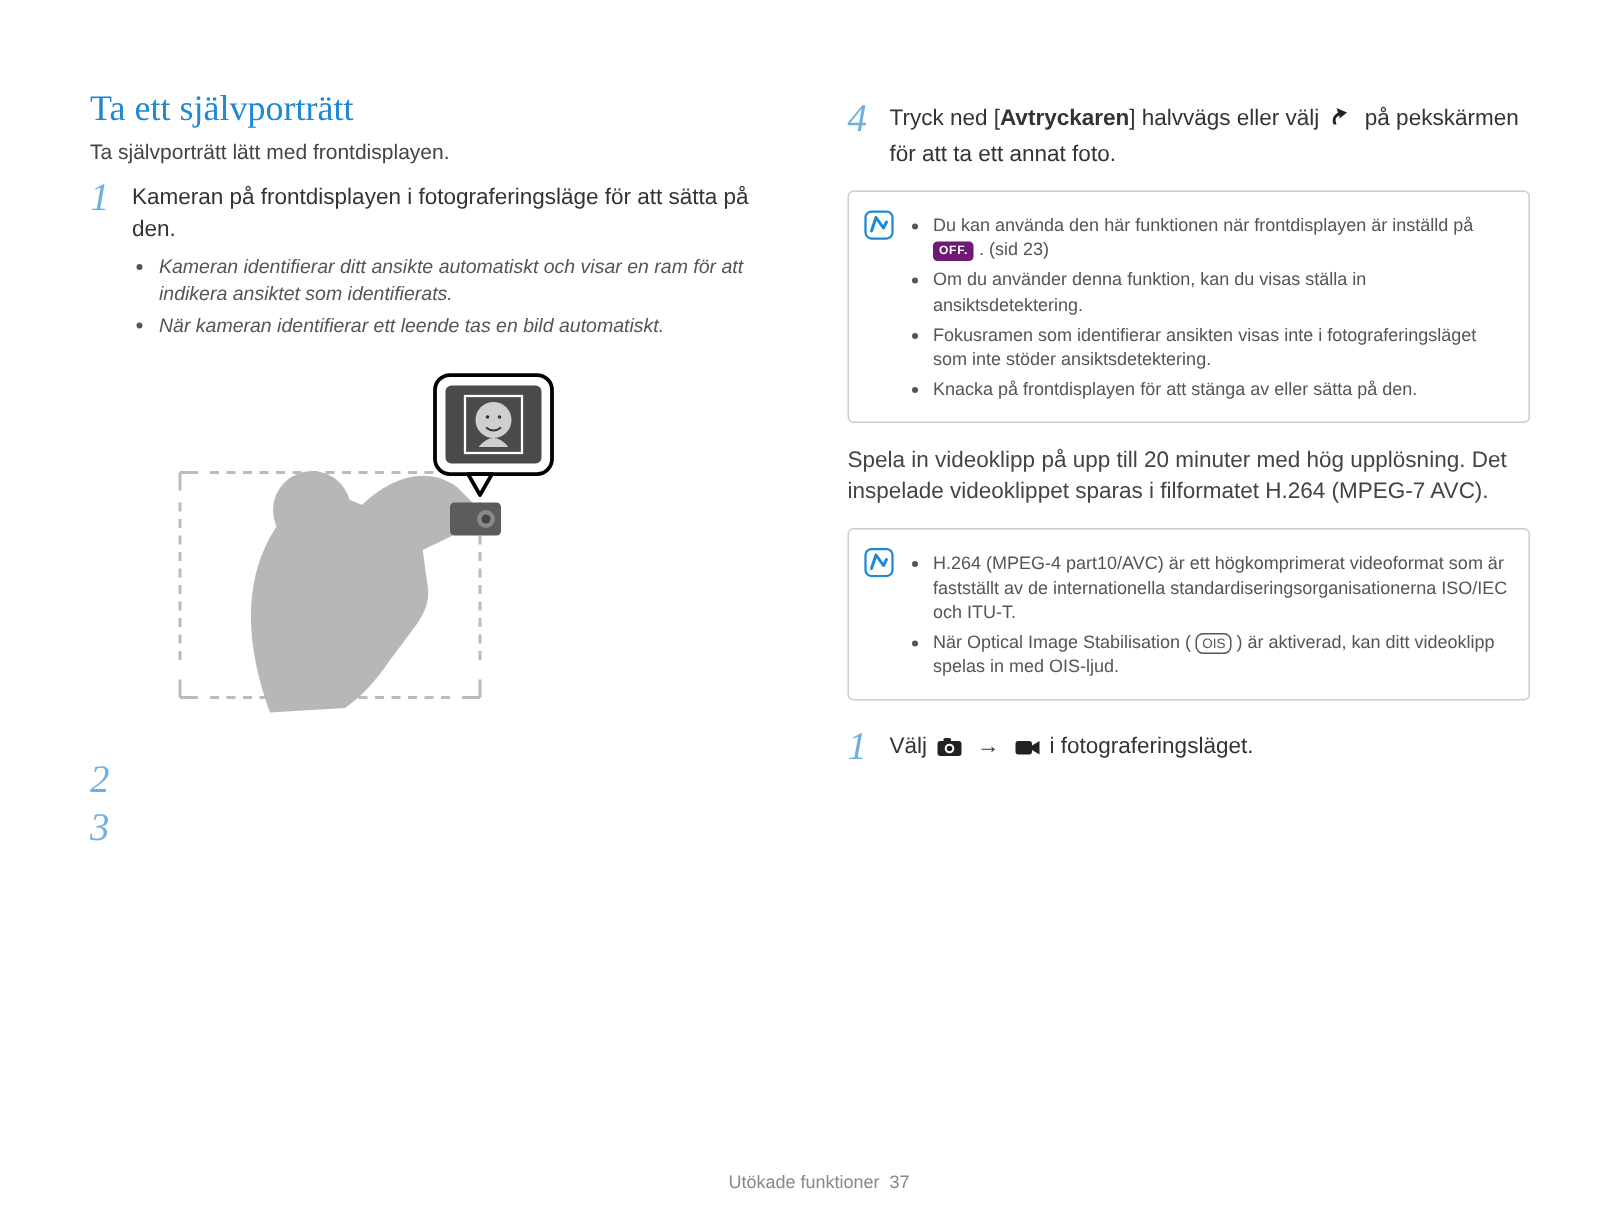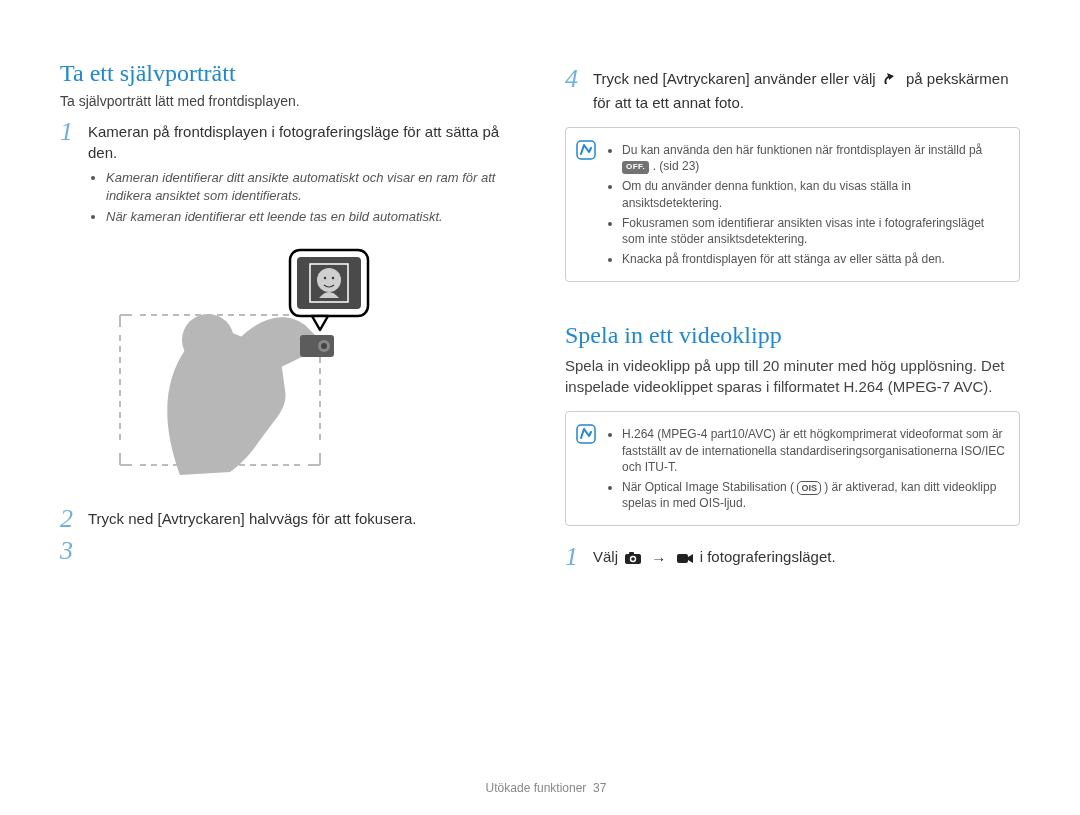--- a/index.html
+++ b/index.html
@@ -60,21 +60,21 @@
     font-style: italic;
     width: 28px;
     flex-shrink: 0;
     line-height: 1;
     margin-top: -2px;
   }
   .step-body {
     flex: 1;
     line-height: 1.4;
   }
-  .step-body b { font-weight: normal; }
+  .step-body b { font-weight: bold; }
   ul.sub {
     list-style: disc;
     padding-left: 18px;
     margin: 6px 0 6px 28px;
     font-size: 13px;
     color: #555;
     font-style: italic;
   }
   ul.sub li { margin: 4px 0; line-height: 1.35; }
 
@@ -116,35 +116,35 @@
     margin-top: 48px;
   }
 
   .inline-icon {
     display: inline-block;
     vertical-align: -3px;
     margin: 0 2px;
   }
   .off-chip {
     display: inline-block;
-    background: #737373;
+    background: #701a75;
     color: #fff;
     font-size: 8px;
     font-weight: bold;
     padding: 1px 4px;
     border-radius: 3px;
     vertical-align: 1px;
     letter-spacing: 0.5px;
   }
   .ois-chip {
     display: inline-block;
     border: 1.5px solid #555;
     border-radius: 5px;
     font-size: 9px;
-    font-weight: bold;
+    font-weight: normal;
     padding: 0 3px;
     vertical-align: 0;
     color: #555;
   }
 </style>
 </head>
 <body>
 
 <div class="page">
 
@@ -203,35 +203,32 @@
             <circle cx="243" cy="38" r="1.2" fill="#333"></circle>
             <path d="M234 45 q5 4 10 0" stroke="#333" stroke-width="1.2" fill="none"></path>
 
             <path d="M222 76 L230 90 L238 76 Z" fill="#fff" stroke="#000" stroke-width="2.5" stroke-linejoin="round"></path>
           </g>
         </svg>
       </div>
 
       <div class="step">
         <div class="step-num">2</div>
-        <div class="step-body">
-          <span>Tryck ned [</span><b>Avtryckaren</b><span>] halvvägs för att fokusera.</span>
-        </div>
       </div>
 
       <div class="step">
         <div class="step-num">3</div>
       </div>
     </div>
 
     <div class="col">
       <div class="step">
         <div class="step-num">4</div>
         <div class="step-body">
-          <span>Tryck ned [</span><b>Avtryckaren</b><span>] använder eller välj </span>
+          <span>Tryck ned [</span><b>Avtryckaren</b><span>] halvvägs eller välj </span>
           <span class="inline-icon">
             <svg width="18" height="14" viewBox="0 0 18 14">
                 <path d="M3 11 Q1 6 6 3 L5 0 L12 3 L7 7 L7 5 Q3 6 5 11 Z" fill="#222"></path>
               </svg>
           </span>
           <span> på pekskärmen för att ta ett annat foto.</span>
         </div>
       </div>
 
       <div class="note-box">
@@ -246,21 +243,20 @@
             <span>Du kan använda den här funktionen när frontdisplayen är inställd på </span>
             <span class="off-chip">OFF.</span>
             <span>. (sid 23)</span>
           </li>
           <li>Om du använder denna funktion, kan du visas ställa in ansiktsdetektering.</li>
           <li>Fokusramen som identifierar ansikten visas inte i fotograferingsläget som inte stöder ansiktsdetektering.</li>
           <li>Knacka på frontdisplayen för att stänga av eller sätta på den.</li>
         </ul>
       </div>
 
-      <h2 class="section-title" style="margin-top:40px;">Spela in ett videoklipp</h2>
       <p class="intro" style="font-size:15px; line-height:1.4;">Spela in videoklipp på upp till 20 minuter med hög upplösning. Det inspelade videoklippet sparas i filformatet H.264 (MPEG-7 AVC).</p>
 
       <div class="note-box">
         <div class="note-icon">
           <svg width="20" height="20" viewBox="0 0 20 20">
               <rect x="1" y="1" width="18" height="18" rx="4" fill="none" stroke="#1e88d2" stroke-width="1.5"></rect>
               <path d="M5 14 L8 5 L13 12 L15 8" stroke="#1e88d2" stroke-width="2" fill="none" stroke-linecap="round" stroke-linejoin="round"></path>
             </svg>
         </div>
         <ul>

